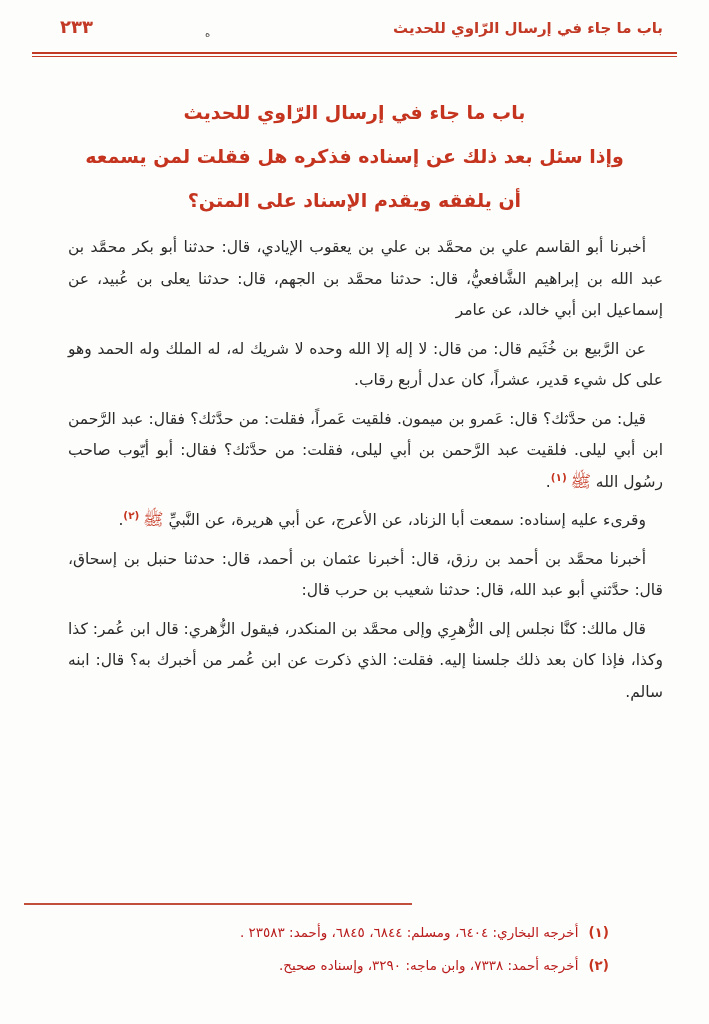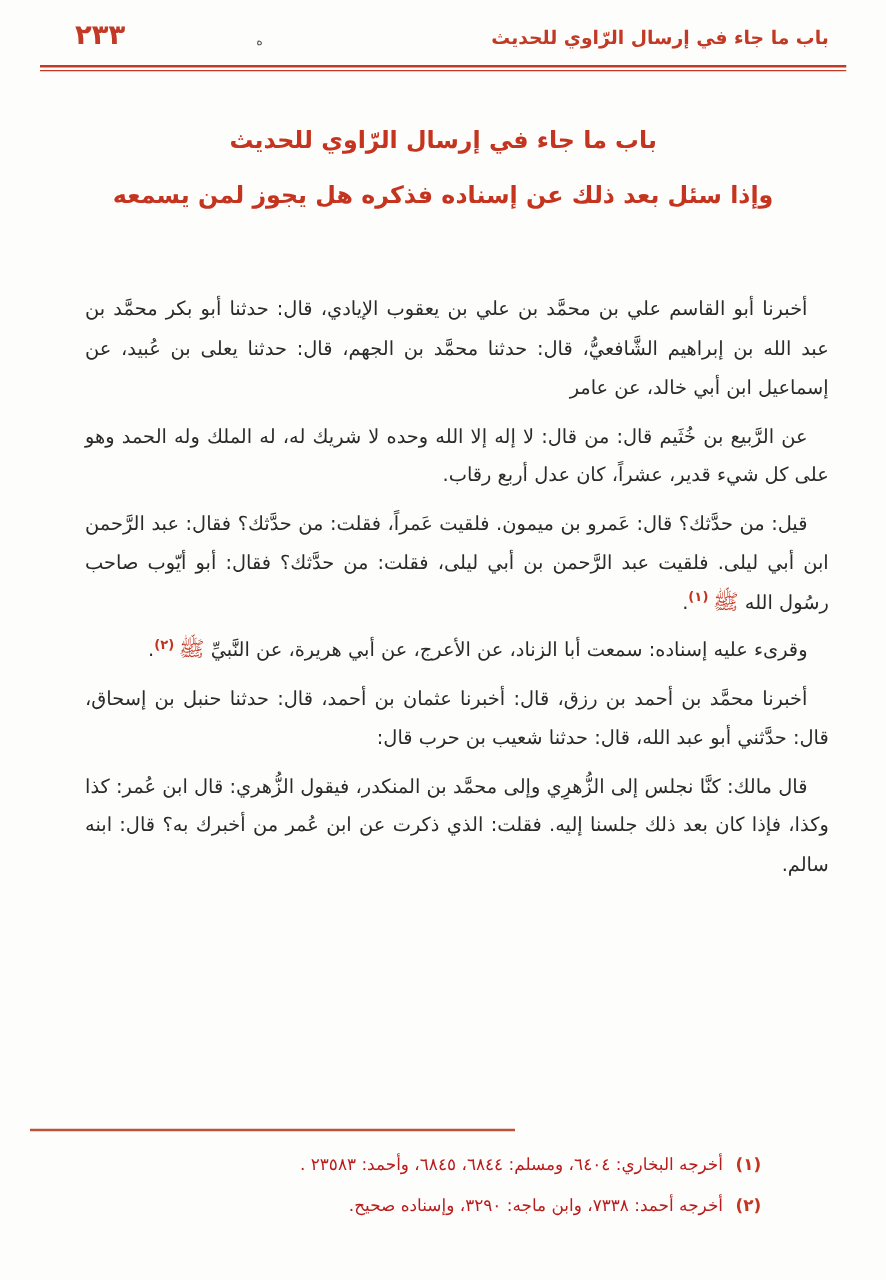--- a/index.html
+++ b/index.html
@@ -21,21 +21,21 @@
     position: absolute;
     top: 16px;
     right: 46px;
     left: 60px;
     display: flex;
     justify-content: space-between;
     align-items: baseline;
     color: #c23a26;
   }
   .running-title { font-size: 15px; font-weight: bold; }
-  .page-number  { font-size: 22px; font-weight: bold; letter-spacing: 1px; }
+  .page-number  { font-size: 18px; font-weight: bold; letter-spacing: 1px; }
   .margin-mark {
     position: absolute;
     top: 28px;
     left: 205px;
     font-size: 10px;
     color: #55514d;
   }
   .header-rule {
     position: absolute;
     top: 52px;
@@ -117,22 +117,23 @@
     <span class="running-title">باب ما جاء في إرسال الرّاوي للحديث</span>
     <span class="page-number">٢٣٣</span>
   </div>
   <span class="margin-mark">ه</span>
   <div class="header-rule"></div>
 
   <div class="section-title">
 
       <div>باب ما جاء في إرسال الرّاوي للحديث</div>
 
-      <div>وإذا سئل بعد ذلك عن إسناده فذكره هل يجوز لمن يسمعه</div>
+      <div>وإذا سئل بعد ذلك عن إسناده فذكره هل فقلت لمن يسمعه</div>
 
+      <div>أن يلفقه ويقدم الإسناد على المتن؟</div>
     </div>
 
   <div class="body-text">
 
       <p><span class="seg-normal">أخبرنا أبو القاسم علي بن محمَّد بن علي بن يعقوب الإيادي، قال: حدثنا أبو بكر محمَّد بن عبد الله بن إبراهيم الشَّافعيُّ، قال: حدثنا محمَّد بن الجهم، قال: حدثنا يعلى بن عُبيد، عن إسماعيل ابن أبي خالد، عن عامر</span></p>
 
       <p><span class="seg-normal">عن الرَّبيع بن خُثَيم قال: من قال: لا إله إلا الله وحده لا شريك له، له الملك وله الحمد وهو على كل شيء قدير، عشراً، كان عدل أربع رقاب.</span></p>
 
       <p><span class="seg-normal">قيل: من حدَّثك؟ قال: عَمرو بن ميمون. فلقيت عَمراً، فقلت: من حدَّثك؟ فقال: عبد الرَّحمن ابن أبي ليلى. فلقيت عبد الرَّحمن بن أبي ليلى، فقلت: من حدَّثك؟ فقال: أبو أيّوب صاحب رسُول الله </span><span class="seg-honorific">ﷺ</span><span class="seg-sup"> (١)</span><span class="seg-normal">.</span></p>
 

